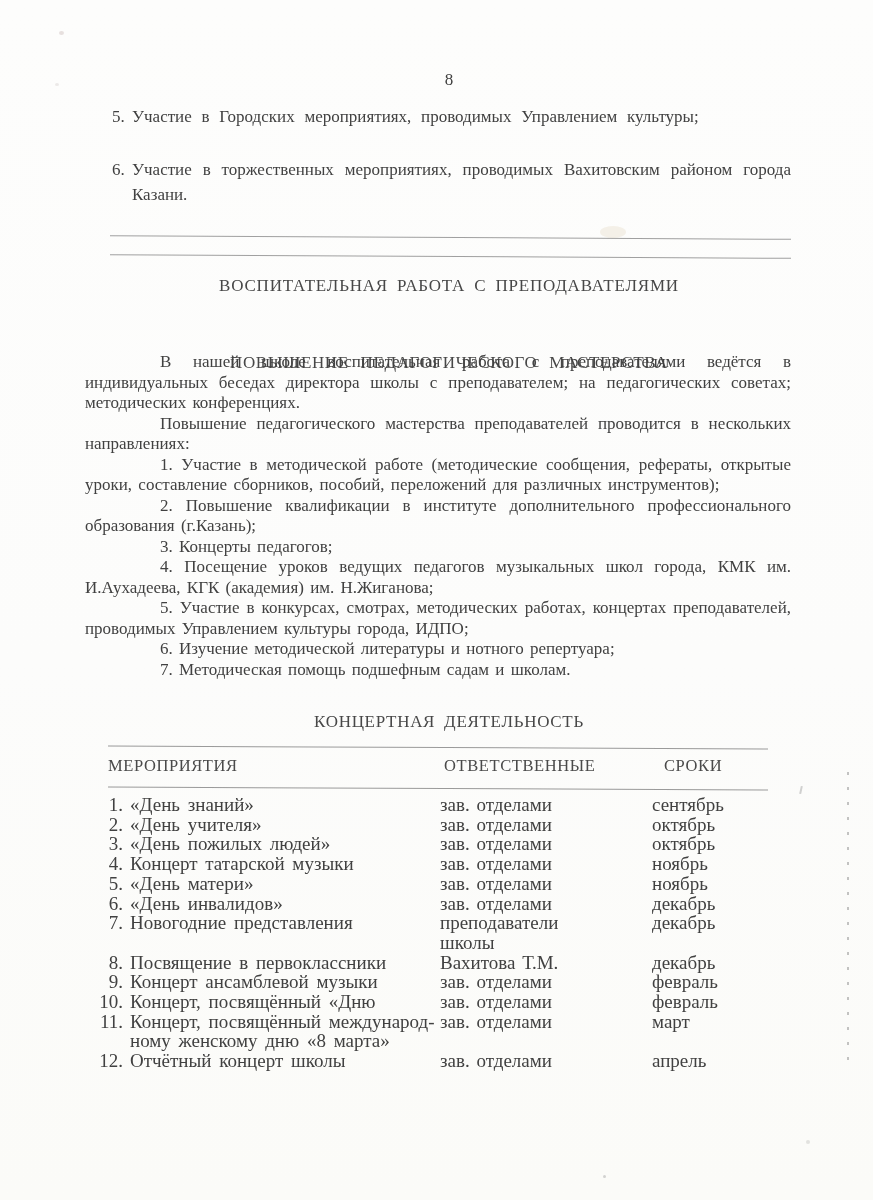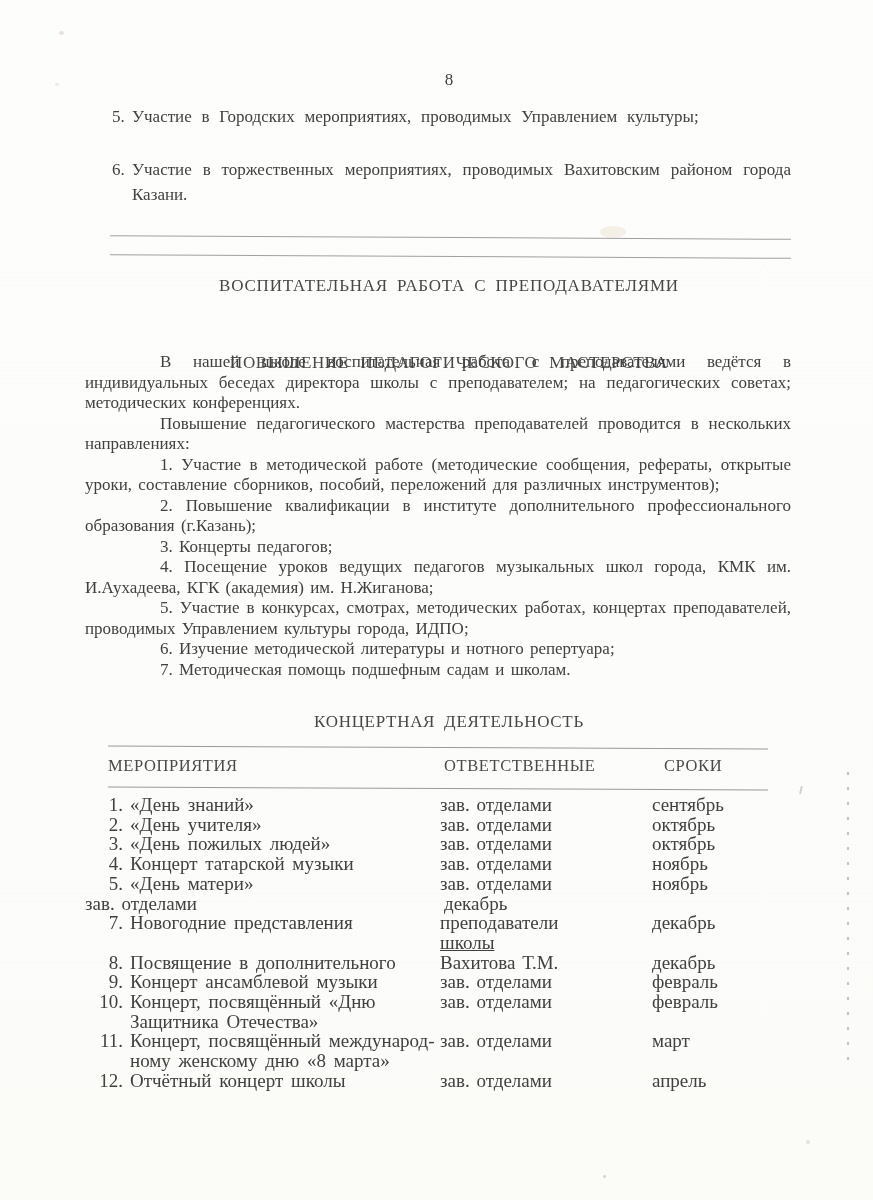--- a/index.html
+++ b/index.html
@@ -45,21 +45,21 @@
   .thead .th{position:absolute;white-space:nowrap;}
   #th-event{left:108px;}
   #th-resp{left:420px;margin-left:24px;}
   #th-term{left:664px;}
   .tbody{position:absolute;top:795px;left:85px;width:760px;font-size:19px;line-height:19.7px;}
   .trow{display:grid;grid-template-columns:355px 208px 1fr;}
   .c1{padding-left:45px;text-indent:-45px;word-spacing:3px;}
   .c1 .num{display:inline-block;width:38px;margin-right:7px;text-indent:0;text-align:right;}
   .c1 .line2{display:block;text-indent:0;}
   .c2{word-spacing:2px;}
-  .c2 .line2{display:block;text-decoration:underline;}
+  .c2 .line2{display:block;}
   .c3{padding-left:4px;}
   
   .artifact{position:absolute;pointer-events:none;}
   #artifact-right-dashes{left:847px;top:772px;width:2px;height:300px;
     background:repeating-linear-gradient(180deg,rgba(110,110,110,.4) 0 3px,transparent 3px 15px);}
   #artifact-speck-1{left:59px;top:31px;width:5px;height:4px;background:rgba(190,170,165,.35);border-radius:50%;}
   #artifact-speck-2{left:55px;top:83px;width:4px;height:3px;background:rgba(200,190,185,.3);border-radius:50%;}
   #artifact-smudge{left:600px;top:226px;width:26px;height:12px;background:rgba(222,208,178,.28);border-radius:50%;}
   #artifact-speck-3{left:603px;top:1175px;width:3px;height:3px;background:rgba(150,150,150,.4);border-radius:50%;}
   #artifact-tick-1{left:800px;top:786px;width:2px;height:8px;background:rgba(130,130,130,.35);transform:rotate(12deg);}
@@ -135,44 +135,45 @@
       <div class="c3">ноябрь</div>
     </div>
 
     <div class="trow">
       <div class="c1"><span class="num">5.</span><span>«День матери»</span></div>
       <div class="c2">зав. отделами</div>
       <div class="c3">ноябрь</div>
     </div>
 
     <div class="trow">
+      <div class="c1"><span class="num">6.</span><span>«День инвалидов»</span></div>
       <div class="c2">зав. отделами</div>
       <div class="c3">декабрь</div>
     </div>
 
     <div class="trow">
       <div class="c1"><span class="num">7.</span><span>Новогодние представления</span></div>
       <div class="c2"><span>преподаватели</span><span class="line2">школы</span></div>
       <div class="c3">декабрь</div>
     </div>
 
     <div class="trow">
-      <div class="c1"><span class="num">8.</span><span>Посвящение в дополнительного</span></div>
+      <div class="c1"><span class="num">8.</span><span>Посвящение в первоклассники</span></div>
       <div class="c2">Вахитова Т.М.</div>
       <div class="c3">декабрь</div>
     </div>
 
     <div class="trow">
       <div class="c1"><span class="num">9.</span><span>Концерт ансамблевой музыки</span></div>
       <div class="c2">зав. отделами</div>
       <div class="c3">февраль</div>
     </div>
 
     <div class="trow">
-      <div class="c1"><span class="num">10.</span><span>Концерт, посвящённый «Дню</span><span class="line2">Защитника Отечества»</span></div>
+      <div class="c1"><span class="num">10.</span><span>Концерт, посвящённый «Дню</span></div>
       <div class="c2">зав. отделами</div>
       <div class="c3">февраль</div>
     </div>
 
     <div class="trow">
       <div class="c1"><span class="num">11.</span><span>Концерт, посвящённый международ-</span><span class="line2">ному женскому дню «8 марта»</span></div>
       <div class="c2">зав. отделами</div>
       <div class="c3">март</div>
     </div>
 

